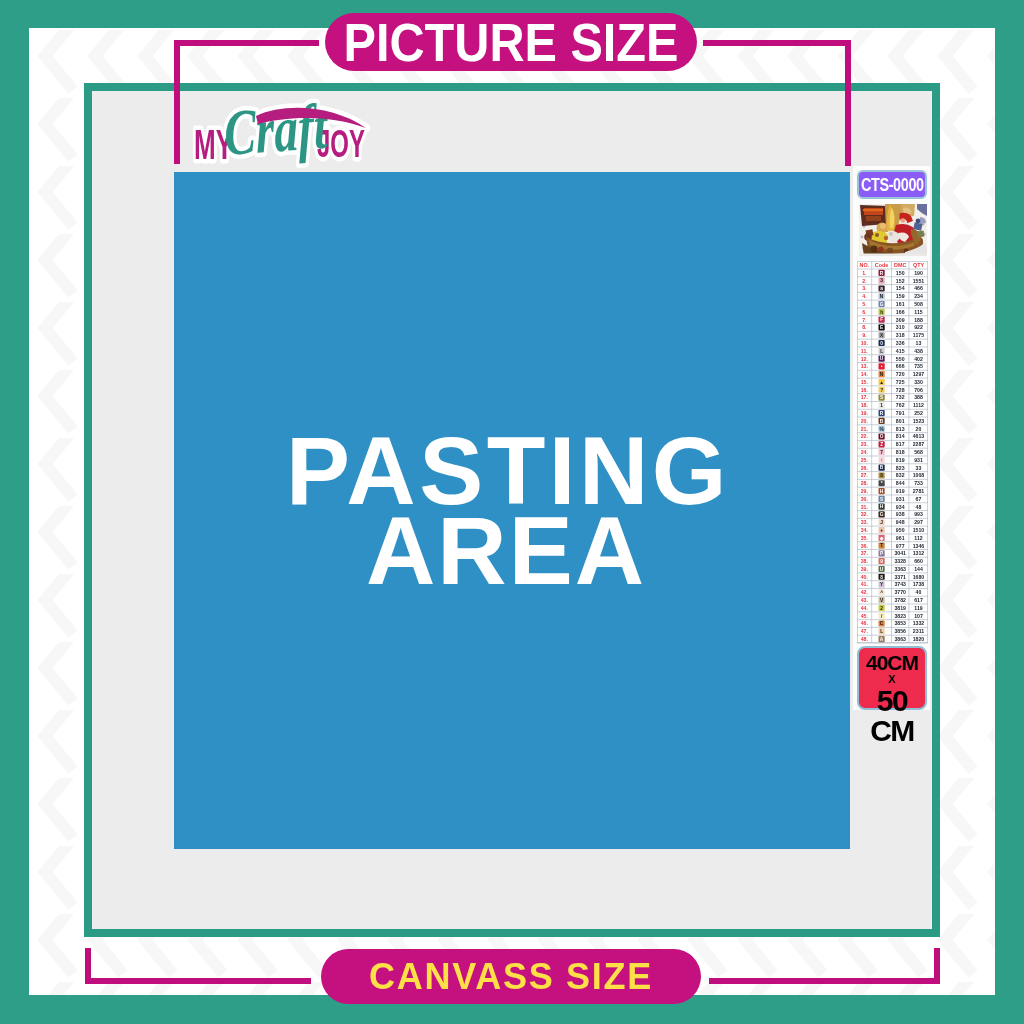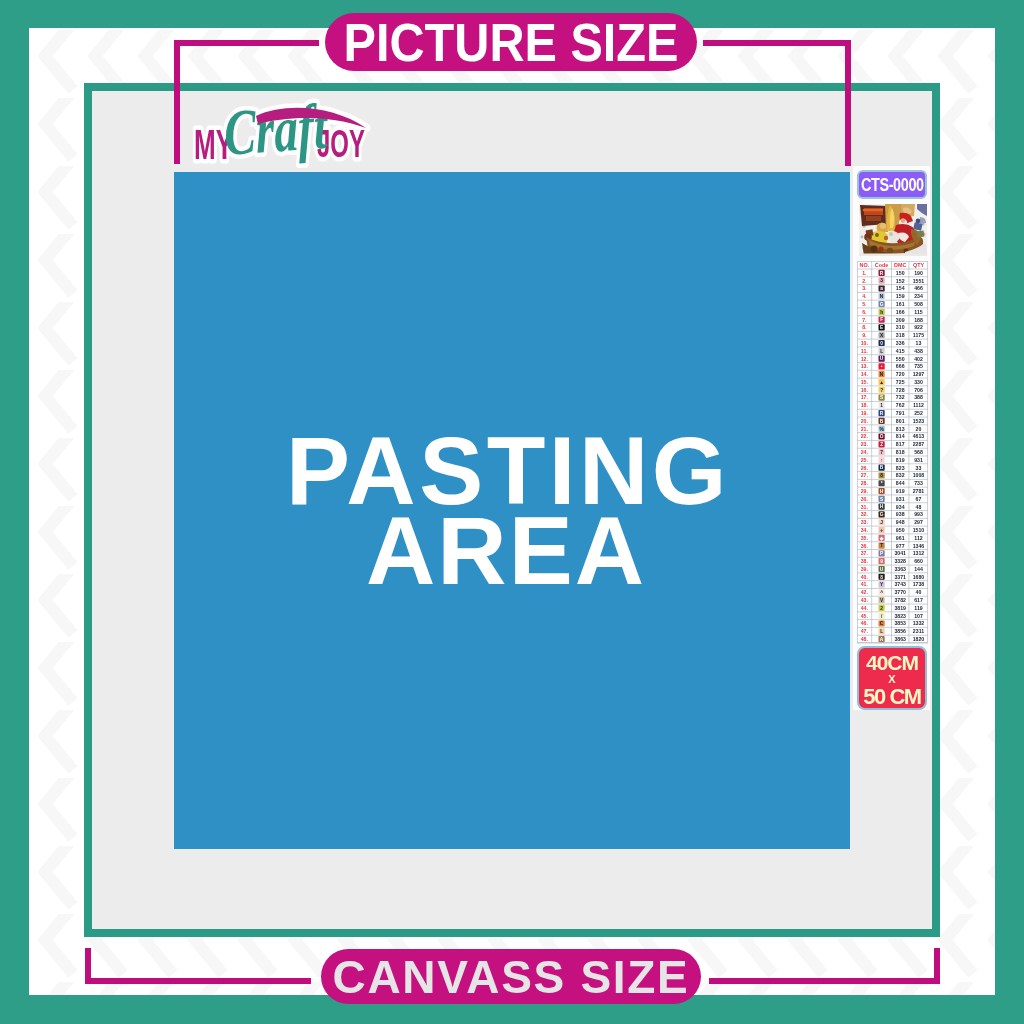--- a/index.html
+++ b/index.html
@@ -45,21 +45,21 @@
 
 <div class="abs" style="left:85px;top:948px;width:6px;height:36px;background:#C00D7D;"></div>
 
 <div class="abs" style="left:85px;top:978px;width:226px;height:6px;background:#C00D7D;"></div>
 
 <div class="abs" style="left:934px;top:948px;width:6px;height:36px;background:#C00D7D;"></div>
 
 <div class="abs" style="left:709px;top:978px;width:231px;height:6px;background:#C00D7D;"></div>
 
 <div class="abs" style="left:321px;top:949px;width:380px;height:55px;border-radius:28px;background:#C5107F;display:flex;align-items:center;justify-content:center;">
-  <span style="color:#e5e5e5;font-weight:bold;font-size:46px;letter-spacing:1.7px;white-space:nowrap;">CANVASS SIZE</span>
+  <span style="color:#fde047;font-weight:bold;font-size:36px;letter-spacing:1.7px;white-space:nowrap;">CANVASS SIZE</span>
 </div>
 
 <svg class="abs" style="left:186px;top:96px;" width="195" height="76" viewBox="0 0 195 76">
 
   <g stroke="#ffffff" stroke-width="9" stroke-linejoin="round" fill="#ffffff">
     <text x="0" y="0" transform="translate(8,63) scale(0.62,1)" font-family="Liberation Sans" font-weight="bold" font-size="42">MY</text>
     <text x="0" y="0" transform="translate(39,59) scale(0.73,1) rotate(-3)" font-family="Liberation Serif" font-style="italic" font-weight="bold" font-size="65">Craft</text>
     <path d="M70 20 C100 6 148 10 180 32 C140 18 100 21 72 28 Z"></path>
     <text x="0" y="0" transform="translate(131,61) scale(0.63,1)" font-family="Liberation Sans" font-weight="bold" font-size="38">JOY</text>
   </g>
@@ -444,17 +444,17 @@
 <text x="24.6" y="372.11" text-anchor="middle" font-size="4.8" font-weight="bold" fill="#222">L</text>
 <text x="43.2" y="372.21" text-anchor="middle" font-size="5.2" font-weight="bold" fill="#1b2430">3856</text>
 <text x="61.5" y="372.21" text-anchor="middle" font-size="5.2" font-weight="bold" fill="#1b2430">2311</text>
 <text x="7.3" y="380.00" text-anchor="middle" font-size="5.2" font-weight="bold" fill="#e8333f">48.</text>
 <rect x="21.50" y="375.00" width="6.2" height="6.2" rx="0.8" fill="#9a7a5c"></rect>
 <text x="24.6" y="379.90" text-anchor="middle" font-size="4.8" font-weight="bold" fill="#fff">A</text>
 <text x="43.2" y="380.00" text-anchor="middle" font-size="5.2" font-weight="bold" fill="#1b2430">3863</text>
 <text x="61.5" y="380.00" text-anchor="middle" font-size="5.2" font-weight="bold" fill="#1b2430">1820</text>
 </svg>
 
-<div class="abs" style="left:857px;top:646px;width:70px;height:64px;background:#EE2B4D;border:2px solid #8fc0d6;border-radius:8px;box-sizing:border-box;color:#fef9c3;font-weight:bold;text-align:center;line-height:1;">
+<div class="abs" style="left:857px;top:646px;width:70px;height:64px;background:#EE2B4D;border:2px solid #8fc0d6;border-radius:8px;box-sizing:border-box;color:#000000;font-weight:bold;text-align:center;line-height:1;">
   <div style="font-size:21px;margin-top:4px;letter-spacing:-1px;">40CM</div>
   <div style="font-size:11px;margin-top:1px;">X</div>
-  <div style="font-size:22px;margin-top:1px;letter-spacing:-1.5px;">50 CM</div>
+  <div style="font-size:30px;margin-top:1px;letter-spacing:-1.5px;">50 CM</div>
 </div>
 
 </body></html>

